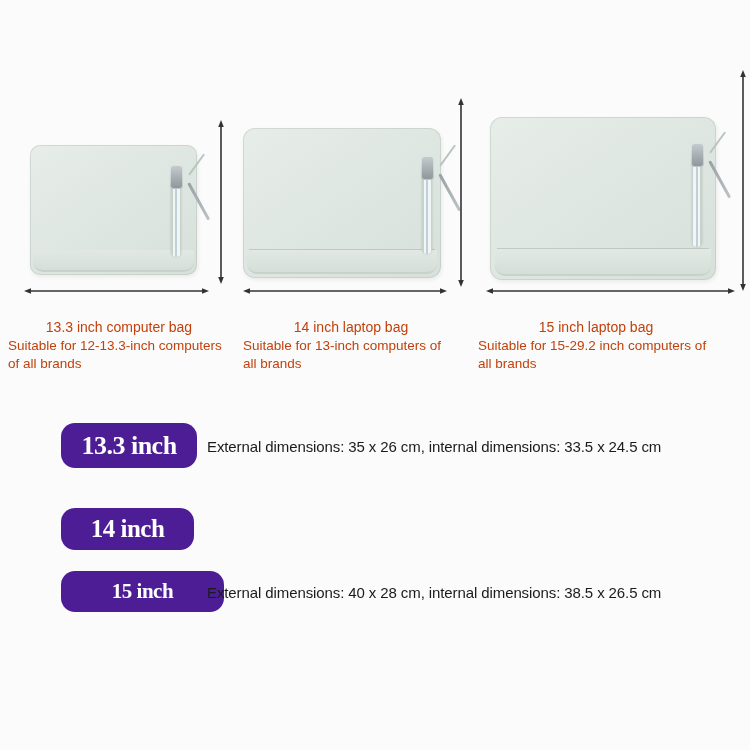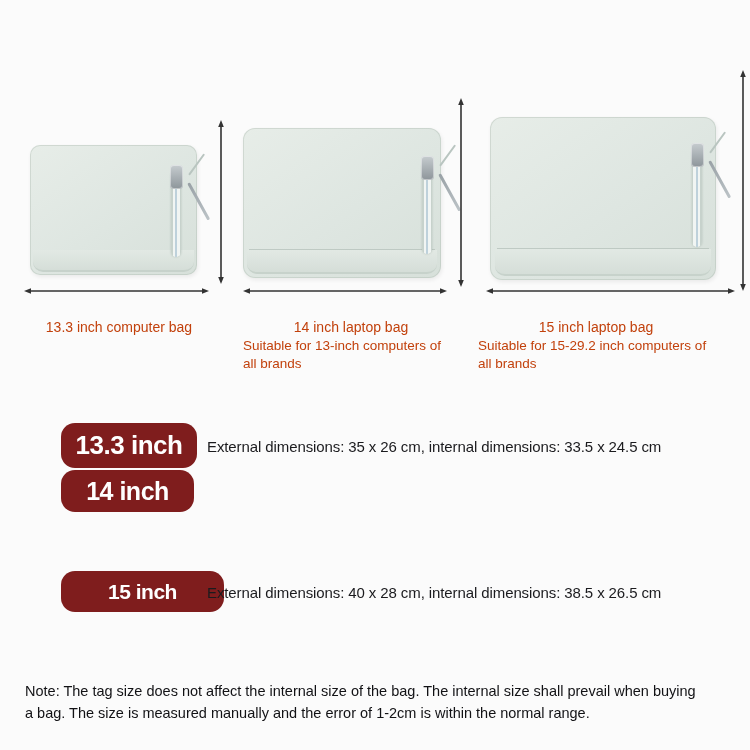--- a/index.html
+++ b/index.html
@@ -60,27 +60,27 @@
   .caption { position:absolute; color:#c2410c; }
   .caption1 { left:8px;   top:318px; width:222px; }
   .caption2 { left:243px; top:318px; width:216px; }
   .caption3 { left:478px; top:318px; width:236px; }
   .caption-title { text-align:center; font-size:14px; font-weight:500; line-height:19px; }
   .caption-body  { font-size:13.5px; font-weight:500; line-height:18px; white-space:pre-line; }
 
   
   .size-row { position:absolute; left:0; width:750px; }
   .row1 { top:423px; height:45px; }
-  .row2 { top:470px; height:42px; }
+  .row2 { top:508px; height:42px; }
   .row3 { top:571px; height:41px; }
   .size-badge {
     position:absolute; left:61px; top:0; bottom:0;
-    background:#7f1d1d; color:#ffffff; border-radius:14px;
+    background:#4c1d95; color:#ffffff; border-radius:14px;
     display:flex; align-items:center; justify-content:center;
-    font-weight:bold; letter-spacing:-0.5px;
+    font-weight:bold; letter-spacing:-0.5px;font-family:Liberation Serif, serif;
   }
   .row1 .size-badge { width:136px; font-size:26px; }
   .row2 .size-badge { width:133px; font-size:25px; }
   .row3 .size-badge { width:163px; font-size:21px; }
   .size-details {
     position:absolute; left:207px; top:50%; transform:translateY(-50%);
     font-size:15px; font-weight:400; color:#1b1b1e; white-space:nowrap; letter-spacing:-0.1px;
   }
 
   
@@ -148,20 +148,22 @@
     </g>
     <g>
       <line x1="492" y1="291" x2="729" y2="291"></line>
       <polygon points="486,291 493,288.2 493,293.8"></polygon>
       <polygon points="735,291 728,288.2 728,293.8"></polygon>
     </g>
   </svg>
 
   <div class="caption caption1">
     <div class="caption-title">13.3 inch computer bag</div>
+    <div class="caption-body">Suitable for 12-13.3-inch computers
+of all brands</div>
   </div>
   <div class="caption caption2">
     <div class="caption-title">14 inch laptop bag</div>
     <div class="caption-body">Suitable for 13-inch computers of
 all brands</div>
   </div>
   <div class="caption caption3">
     <div class="caption-title">15 inch laptop bag</div>
     <div class="caption-body">Suitable for 15-29.2 inch computers of
 all brands</div>
@@ -172,16 +174,14 @@
     <div class="size-details">External dimensions: 35 x 26 cm, internal dimensions: 33.5 x 24.5 cm</div>
   </div>
   <div class="size-row row2">
     <div class="size-badge">14 inch</div>
   </div>
   <div class="size-row row3">
     <div class="size-badge">15 inch</div>
     <div class="size-details">External dimensions: 40 x 28 cm, internal dimensions: 38.5 x 26.5 cm</div>
   </div>
 
-  <div class="note">Note: The tag size does not affect the internal size of the bag. The internal size shall prevail when buying
-a bag. The size is measured manually and the error of 1-2cm is within the normal range.</div>
 
 </div>
 
 </body></html>

